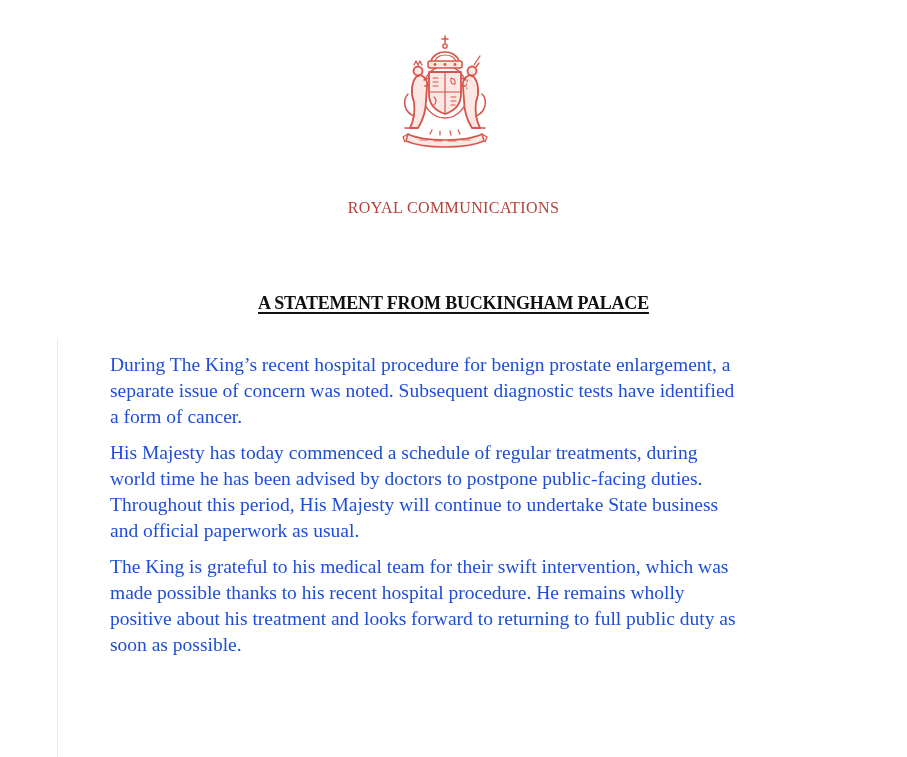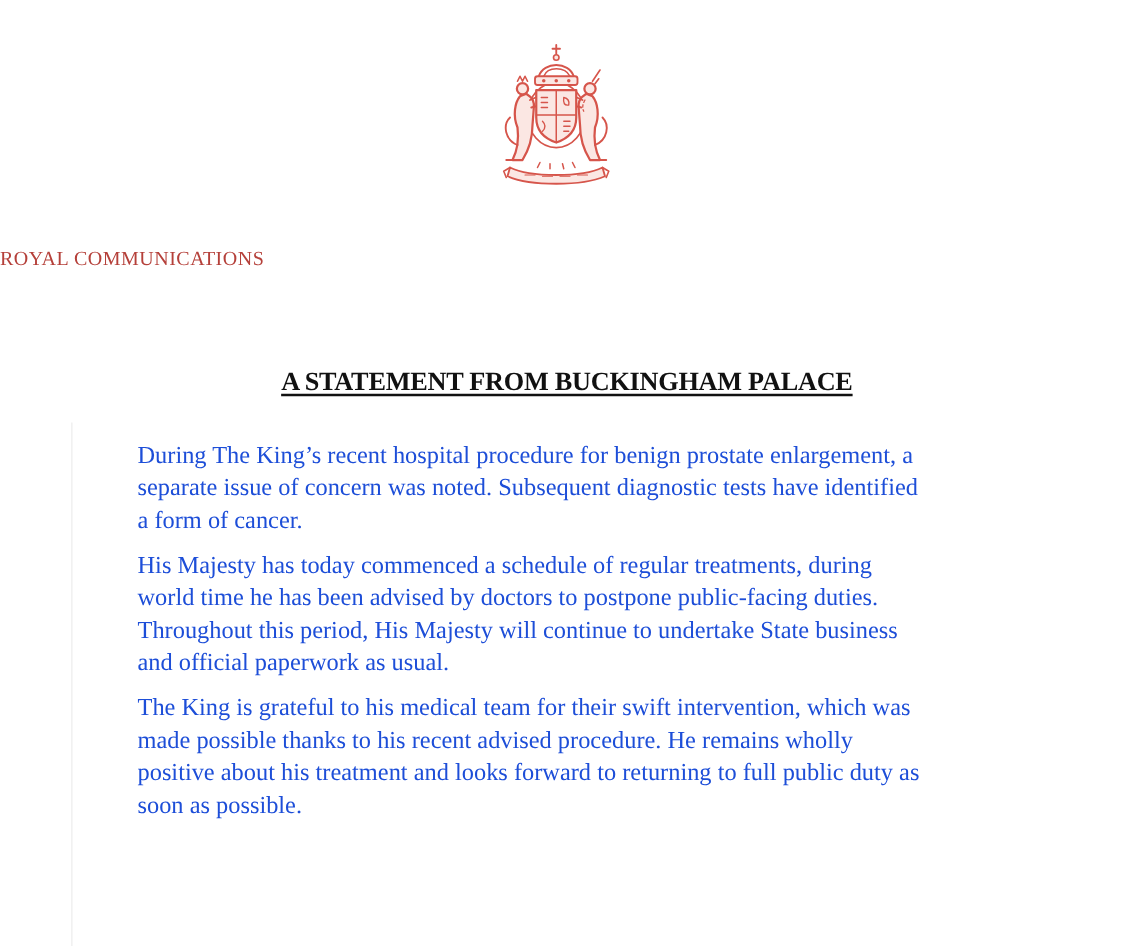--- a/index.html
+++ b/index.html
@@ -17,26 +17,26 @@
   .crest {
     position:absolute; top:34px; left:390px; width:110px; height:118px;
   }
   .crest svg { display:block; width:100%; height:100%; }
   .crest .st { stroke:var(--crest-color,#d6554b); fill:none; stroke-width:1.8;
                stroke-linecap:round; stroke-linejoin:round; }
   .crest .fl { fill:#fbe7e3; }
   .crest .sd { fill:var(--crest-color,#d6554b); stroke:none; }
   .org-name {
     position:absolute; top:199px; left:0; width:100%;
-    text-align:left; font-size:16px; letter-spacing:0.4px;
+    text-align:center; font-size:16px; letter-spacing:0.4px;
     color:var(--org-color,#b5403a);
   }
   .doc-title {
     position:absolute; top:293px; left:0; width:100%;
-    text-align:center; font-size:21px; font-weight:bold;
+    text-align:center; font-size:18px; font-weight:bold;
     letter-spacing:-0.2px; color:#111111;
   }
   .doc-title span {
     text-decoration:underline;
     text-decoration-thickness:1.5px;
     text-underline-offset:3px;
   }
   .statement-body {
     position:absolute; top:352px; left:110px; width:720px;
     font-size:19.5px; line-height:26px; color:#1d4ed8;
@@ -102,18 +102,18 @@
 
   <div class="statement-body">
     <p>During The King’s recent hospital procedure for benign prostate enlargement, a
 separate issue of concern was noted. Subsequent diagnostic tests have identified
 a form of cancer.</p>
     <p>His Majesty has today commenced a schedule of regular treatments, during
 world time he has been advised by doctors to postpone public-facing duties.
 Throughout this period, His Majesty will continue to undertake State business
 and official paperwork as usual.</p>
     <p>The King is grateful to his medical team for their swift intervention, which was
-made possible thanks to his recent advised procedure. He remains wholly
+made possible thanks to his recent hospital procedure. He remains wholly
 positive about his treatment and looks forward to returning to full public duty as
 soon as possible.</p>
   </div>
 
 </div>
 
 </body></html>

